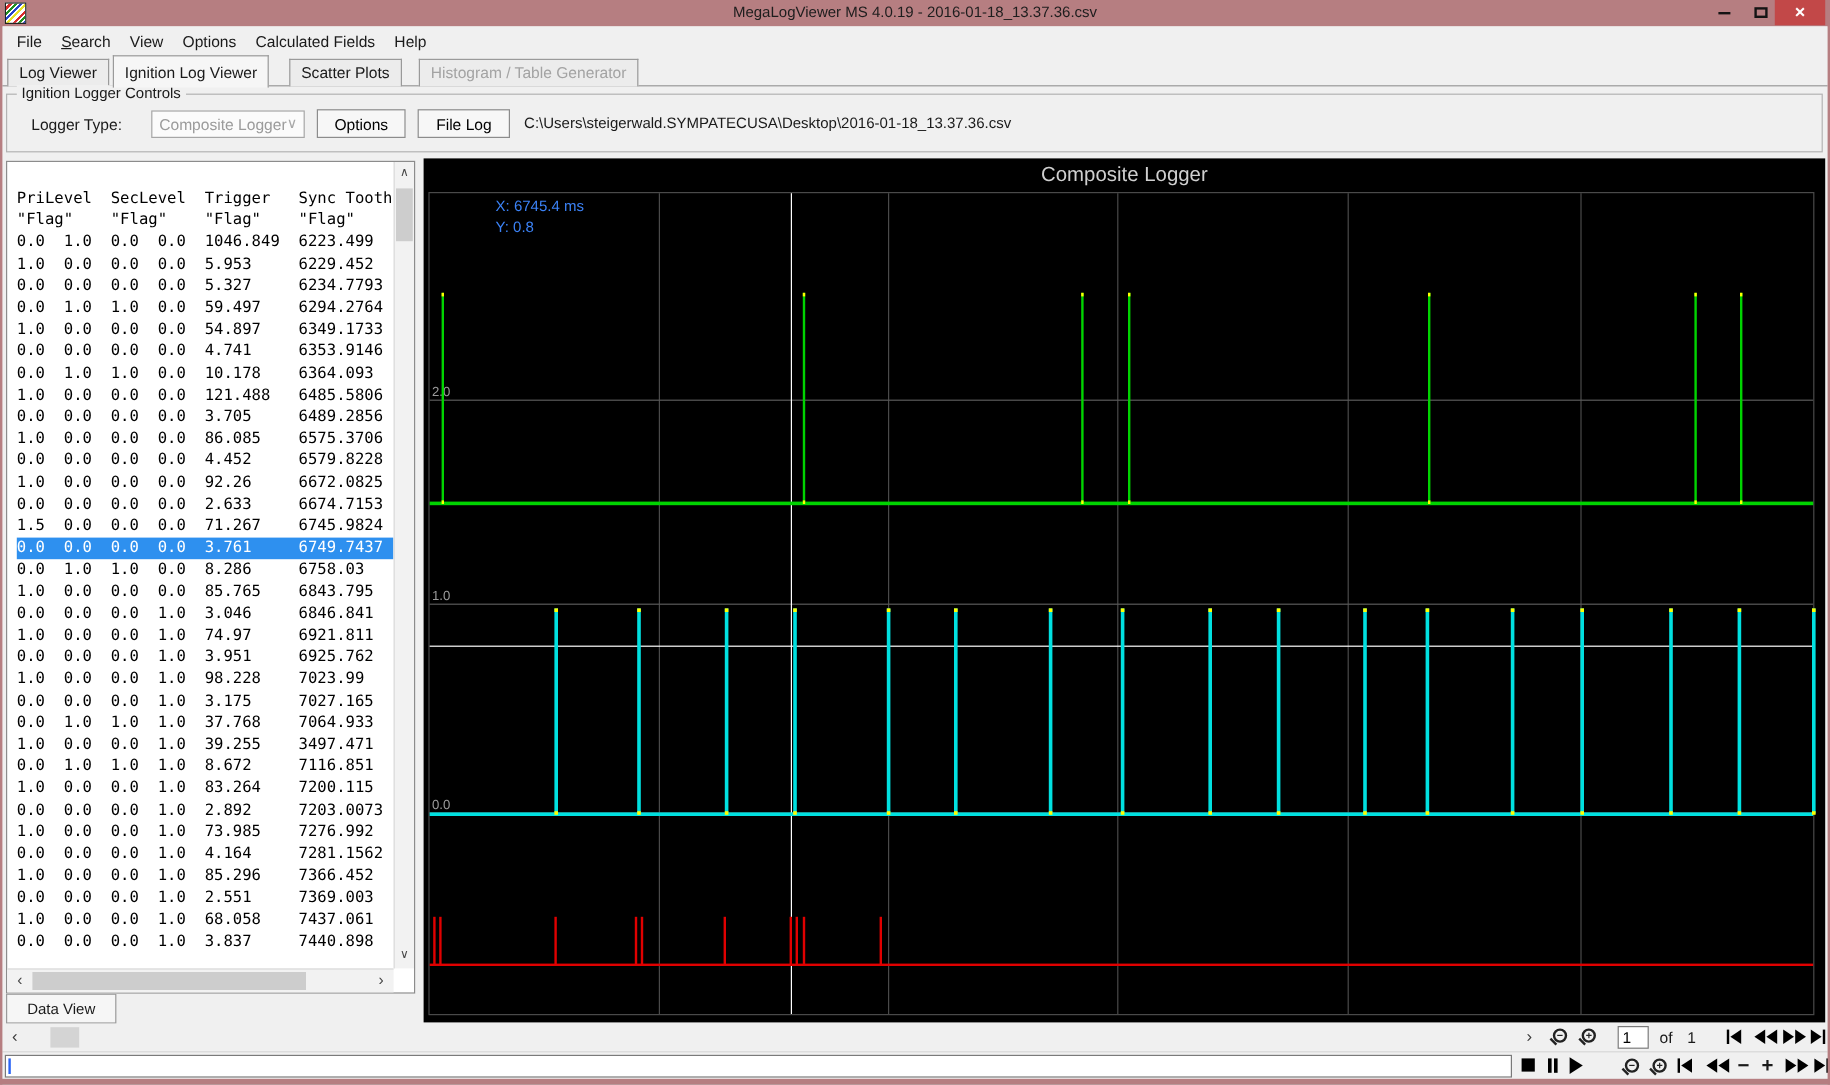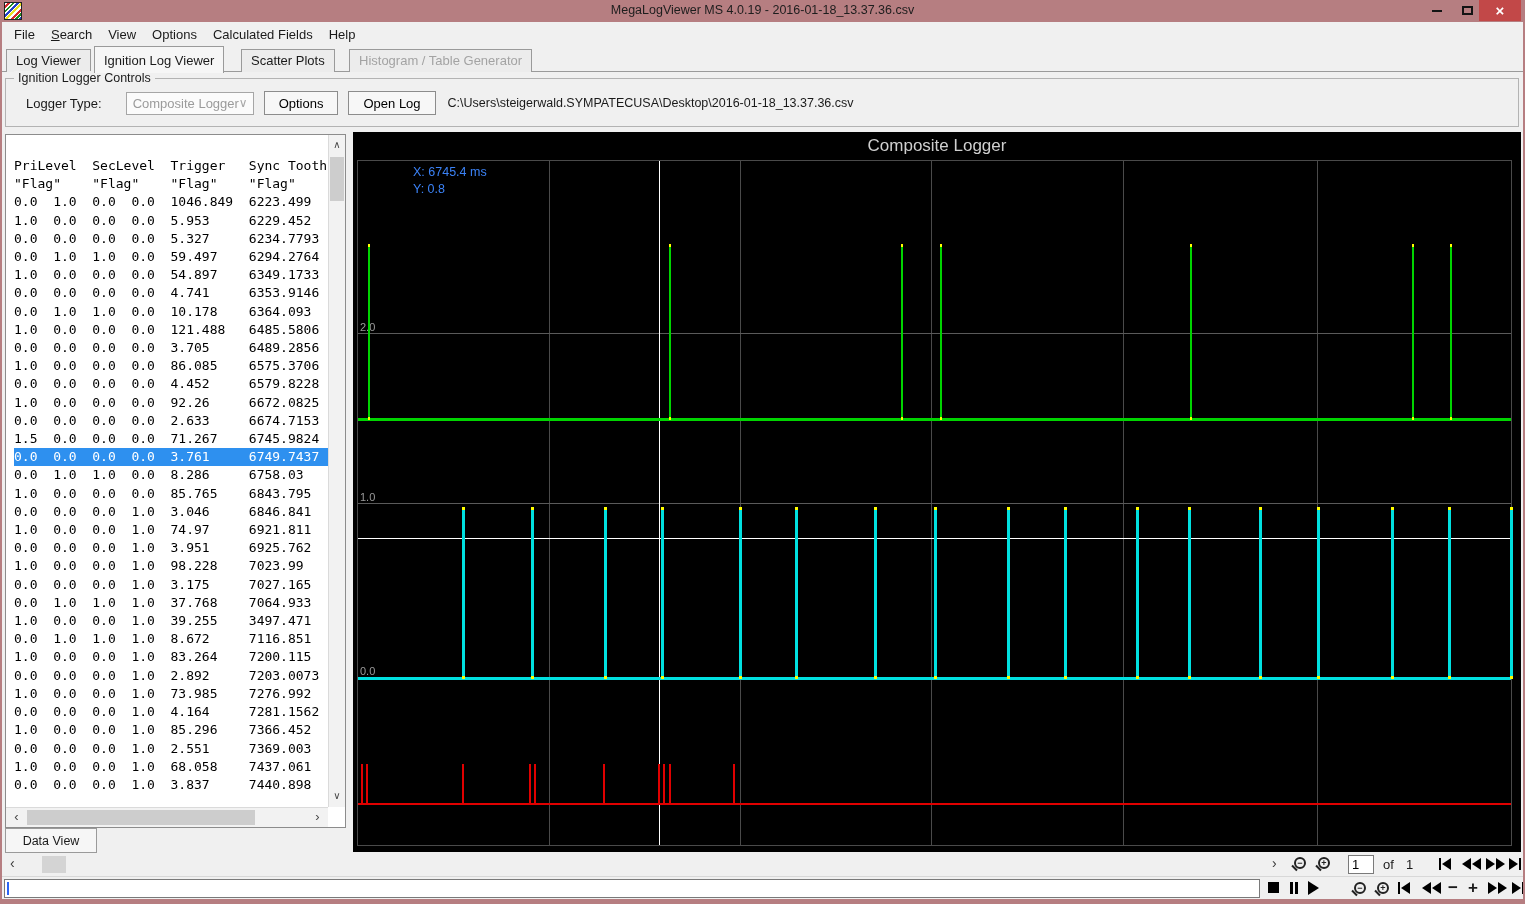--- a/index.html
+++ b/index.html
@@ -136,21 +136,21 @@
 
 <div class="controls">
   <span class="legend">Ignition Logger Controls</span>
   <div class="ctl-row">
     <span class="lbl-logger">Logger Type:</span>
     <span class="combo">
       <span>Composite Logger</span>
       <span class="arrow">∨</span>
     </span>
     <button class="btn">Options</button>
-    <button class="btn">Open Log</button>
+    <button class="btn">File Log</button>
     <span class="filepath">C:\Users\steigerwald.SYMPATECUSA\Desktop\2016-01-18_13.37.36.csv</span>
   </div>
 </div>
 
 <div class="table-panel">
   <div class="table-content" id="tableContent">
       <div class="trow">PriLevel  SecLevel  Trigger   Sync Tooth</div>
       <div class="trow">"Flag"    "Flag"    "Flag"    "Flag"</div>
       <div class="trow">0.0  1.0  0.0  0.0  1046.849  6223.499</div>
       <div class="trow">1.0  0.0  0.0  0.0  5.953     6229.452</div>

